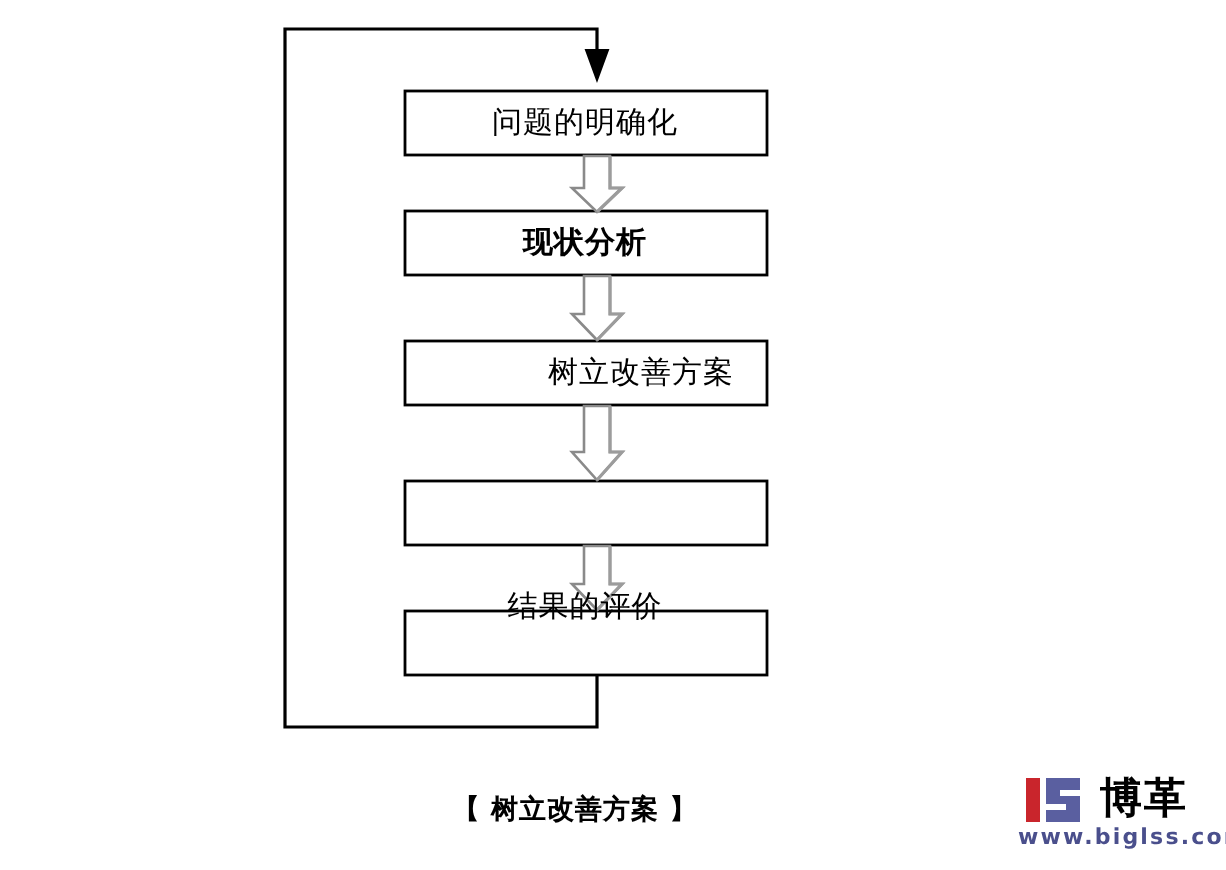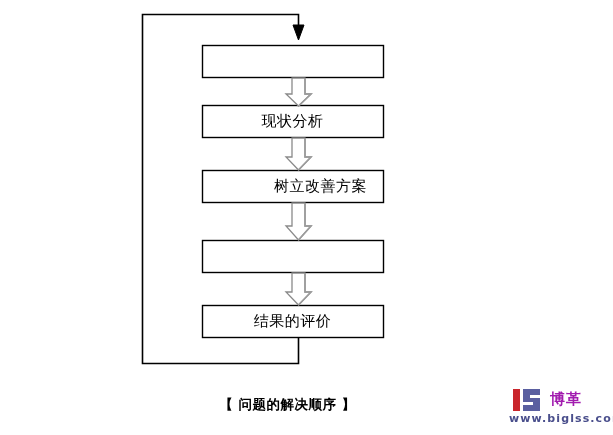--- a/index.html
+++ b/index.html
@@ -73,23 +73,23 @@
     position: absolute;
     left: 4px;
     top: 2px;
     width: 36px;
     height: 24px;
   }
   #logo-cjk {
     position: absolute;
     left: 42px;
     top: 0px;
-    font-size: 15px;
+    font-size: 21px;
     font-weight: bold;
-    color: #a21caf;
+    color: #000000;
     letter-spacing: 1px;
     line-height: 26px;
     white-space: pre;
     font-family: "DejaVu Sans", "Liberation Sans", sans-serif;
   }
   #logo-url {
     position: absolute;
     left: 1px;
     top: 26px;
     font-size: 11px;
@@ -133,25 +133,26 @@
       <polygon points="292,203 305,203 305,226 311,226 298.5,240 286,226 292,226" fill="#ffffff" stroke="#8a8a8a" stroke-width="1.3" stroke-linejoin="miter"></polygon>
       <path d="M 305 203 L 305 226 L 311 226 L 298.5 240" fill="none" stroke="#9c9c9c" stroke-width="1.6"></path>
     </g>
 
     <g>
       <polygon points="292,273 305,273 305,292 311,292 298.5,305 286,292 292,292" fill="#ffffff" stroke="#8a8a8a" stroke-width="1.3" stroke-linejoin="miter"></polygon>
       <path d="M 305 273 L 305 292 L 311 292 L 298.5 305" fill="none" stroke="#9c9c9c" stroke-width="1.6"></path>
     </g>
   </svg>
 
-  <div class="box-label" style="top:105px;">现状分析</div>
+  <div class="box-label" style="top:45px;">问题的明确化</div>
+  <div class="box-label" style="top:105px;font-weight:bold;">现状分析</div>
   <div class="box-label" style="top:170px;margin-left:28px;">树立改善方案</div>
-  <div class="box-label" style="top:305px;">结果的评价</div>
+  <div class="box-label" style="top:287px;">结果的评价</div>
 
-  <div id="caption">【 问题的解决顺序 】</div>
+  <div id="caption">【 树立改善方案 】</div>
 
   <div id="logo">
     <div id="logo-mark-wrap">
       <svg viewBox="0 0 36 24" width="36" height="24">
 
         <rect x="1" y="1" width="7" height="22" fill="#c9252c"></rect>
 
         <path d="M 11 1 L 28 1 L 28 7 L 18 7 L 18 10 L 28 10 L 28 23 L 11 23 L 11 17 L 21 17 L 21 14 L 11 14 Z" fill="#5a5fa0"></path>
       </svg>
     </div>

